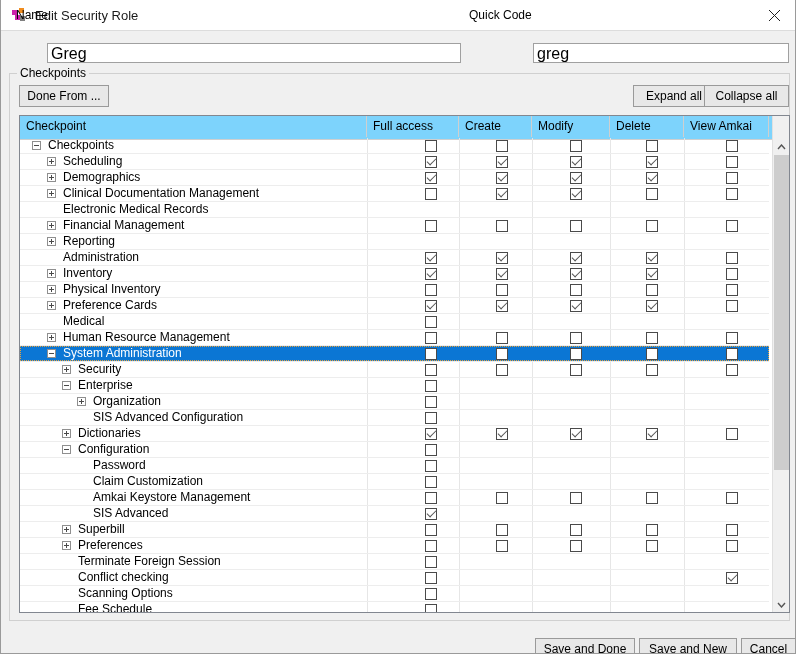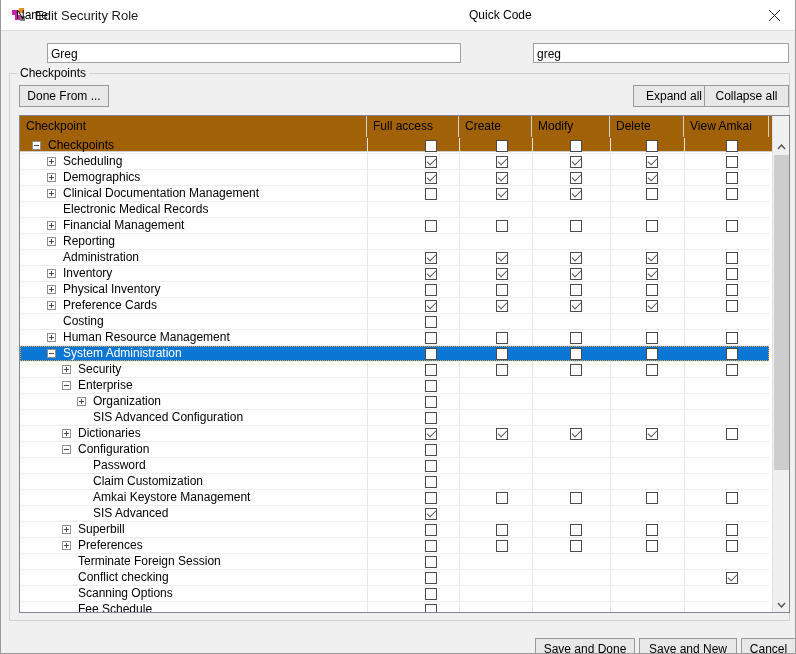--- a/index.html
+++ b/index.html
@@ -61,21 +61,21 @@
     font-size: 12px; line-height: 15px;
     color: #000;
     white-space: nowrap;
   }
   .field-input {
     position: absolute; top: 43px;
     height: 20px;
     background: #ffffff;
     border: 1px solid #a0a0a0;
     font-family: "Liberation Sans", sans-serif;
-    font-size: 12px;
+    font-size: 16px;
     color: #000;
     padding: 1px 0 0 3px;
     line-height: 17px;
     outline: none;
   }
   #name-label { left: 15px; }
   #name-input { left: 46px; width: 414px; }
   #quickcode-label { left: 468px; }
   #quickcode-input { left: 532px; width: 256px; }
 
@@ -121,22 +121,22 @@
   
   #grid {
     position: absolute; left: 18px; top: 115px;
     width: 771px; height: 498px;
     border: 1px solid #828790;
     background: #ffffff;
     overflow: hidden;
   }
   #grid-header {
     position: absolute; left: 0; top: 0;
-    width: 771px; height: 36px;
-    background: #a16207;
+    width: 771px; height: 24px;
+    background: #7dd3fc;
     border-bottom: 1px solid #cfcfcf;
   }
   .col-head {
     position: absolute; top: 0; height: 21px;
     font-size: 12px; line-height: 21px;
     color: #000;
     padding-left: 6px;
     white-space: nowrap;
     border-right: 1px solid #cfcfcf;
     cursor: default;
@@ -361,21 +361,21 @@
         <div class="row" style="top: 160px;">
           <span class="expander plus" style="left: 27px;"></span>
           <span class="row-label" style="left: 43px;">Preference Cards</span>
           <span class="cb checked" style="left: 405px;"></span>
           <span class="cb checked" style="left: 476px;"></span>
           <span class="cb checked" style="left: 550px;"></span>
           <span class="cb checked" style="left: 626px;"></span>
           <span class="cb" style="left: 706px;"></span>
         </div>
         <div class="row" style="top: 176px;">
-          <span class="row-label" style="left: 43px;">Costing</span>
+          <span class="row-label" style="left: 43px;">Medical</span>
           <span class="cb" style="left: 405px;"></span>
         </div>
         <div class="row" style="top: 192px;">
           <span class="expander plus" style="left: 27px;"></span>
           <span class="row-label" style="left: 43px;">Human Resource Management</span>
           <span class="cb" style="left: 405px;"></span>
           <span class="cb" style="left: 476px;"></span>
           <span class="cb" style="left: 550px;"></span>
           <span class="cb" style="left: 626px;"></span>
           <span class="cb" style="left: 706px;"></span>

